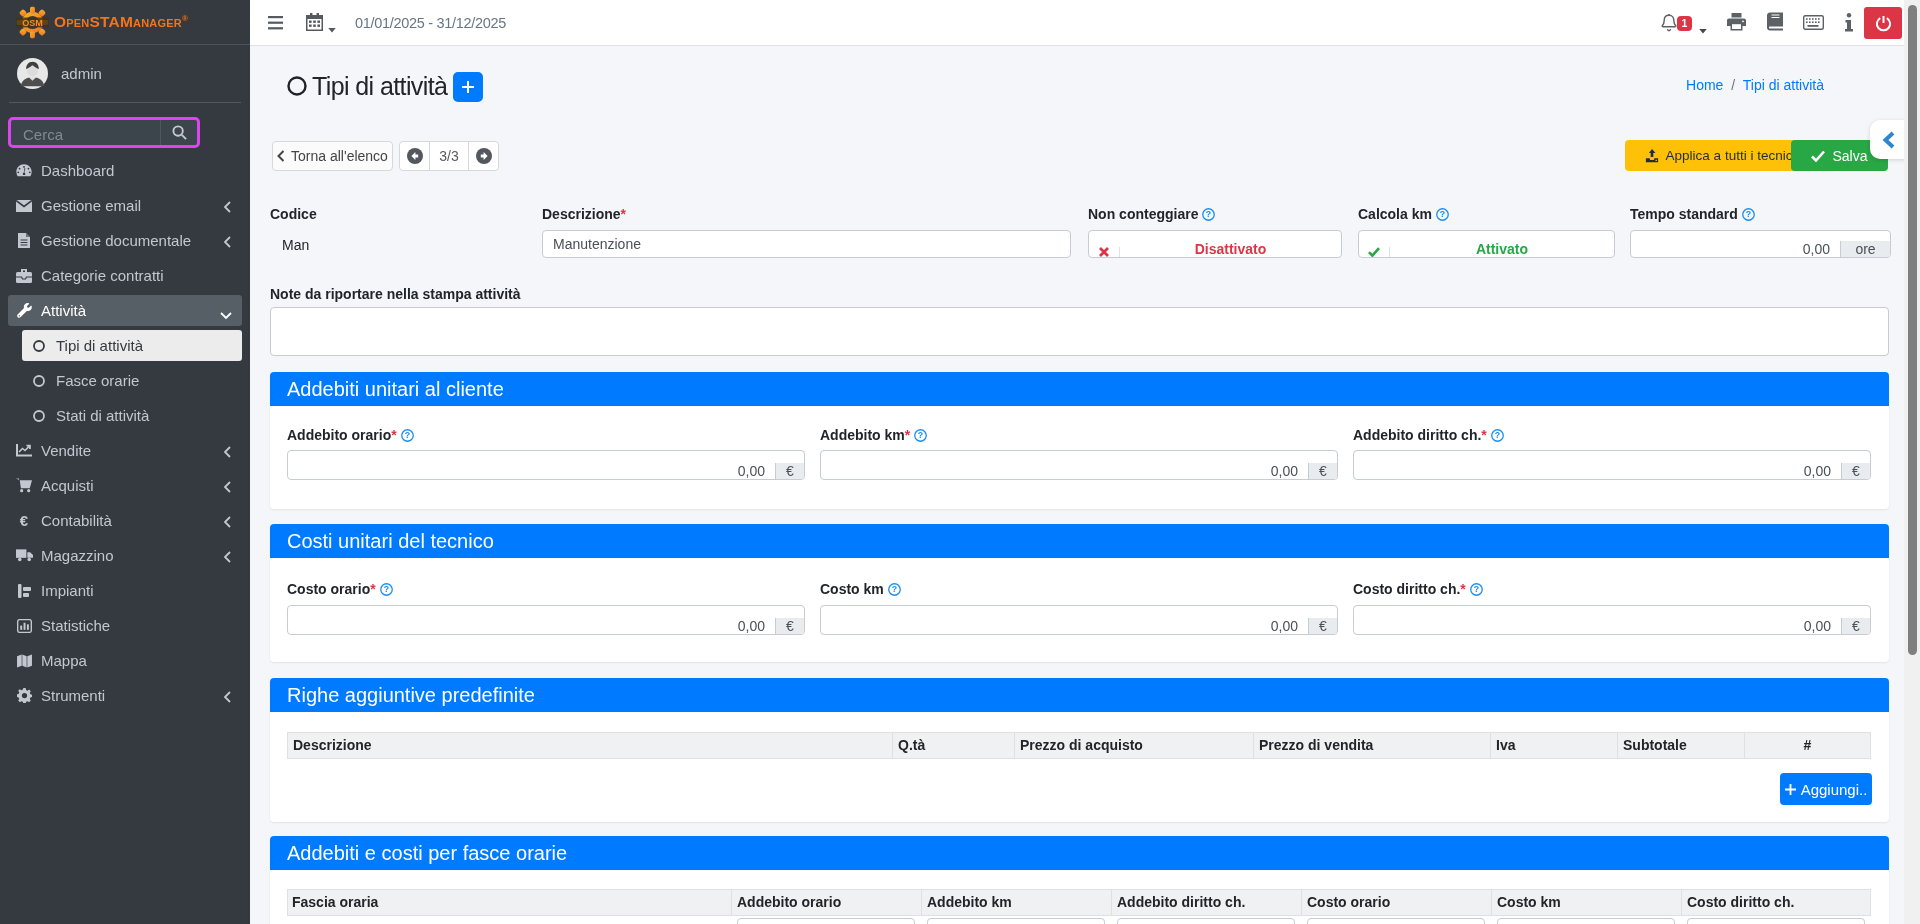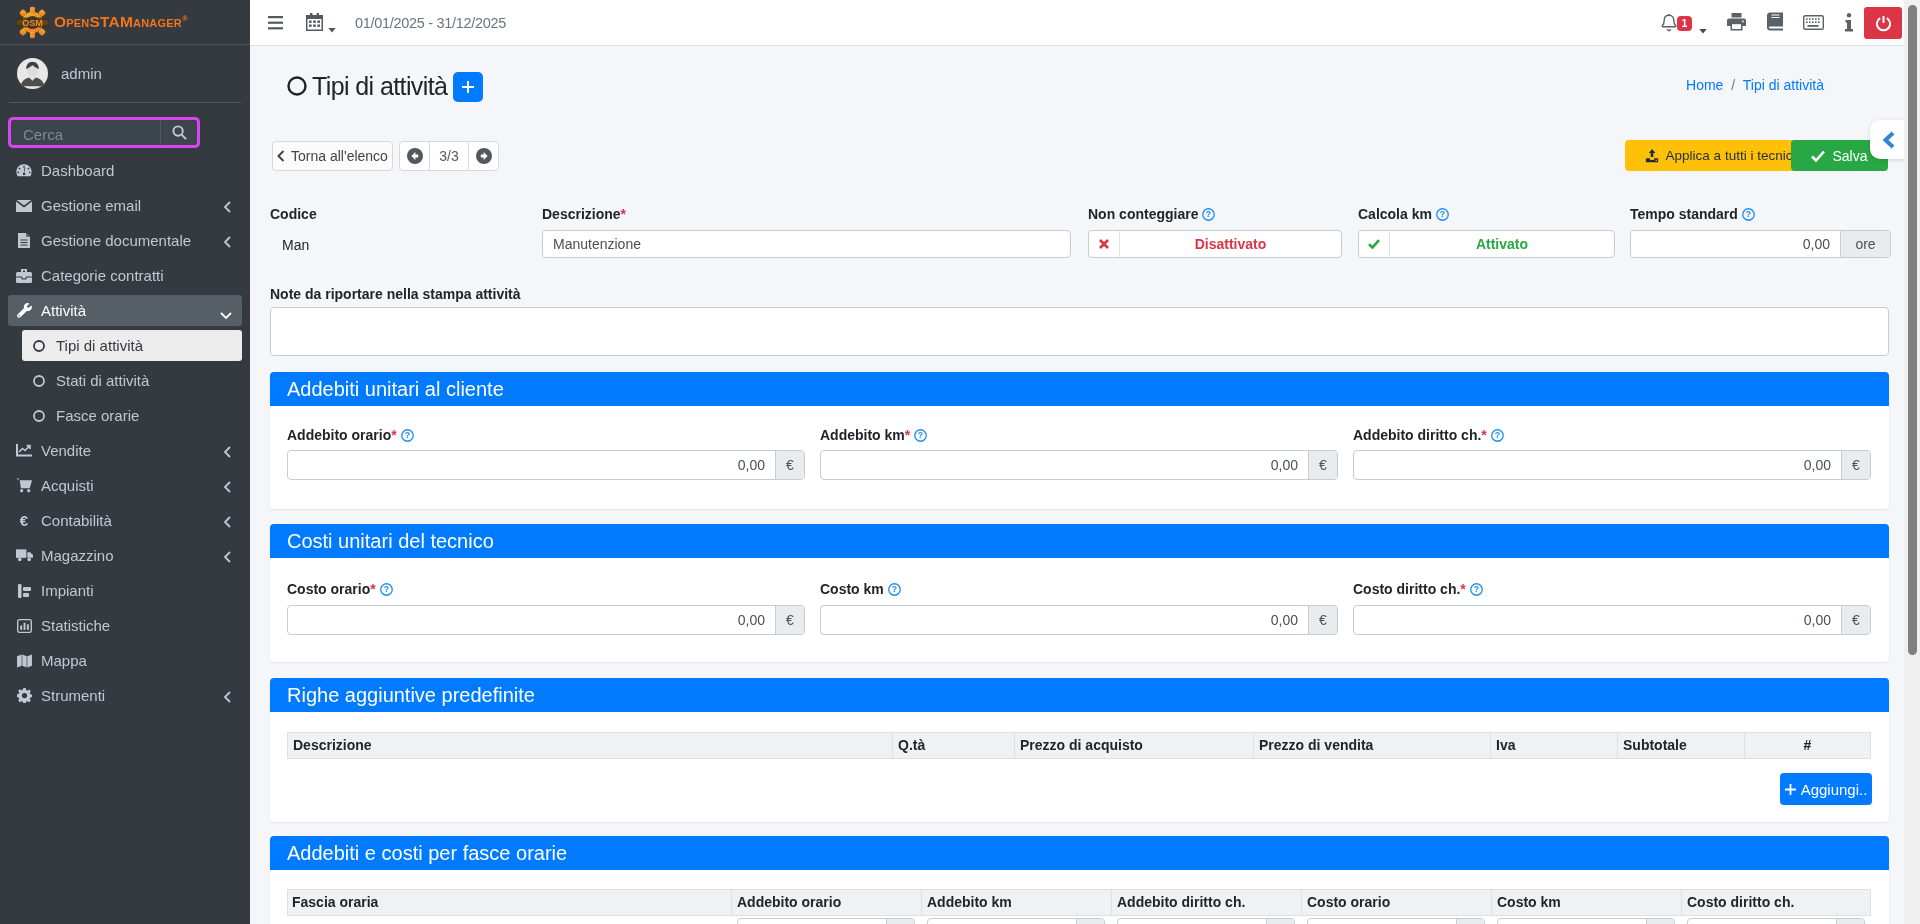--- a/index.html
+++ b/index.html
@@ -26,21 +26,21 @@
 ul.nav li.sub .ic{margin-left:15px;}
 ul.nav li.subactive{background:#ececec;color:#343a40;margin-left:14px;width:220px;}
 ul.nav li.subactive .ic{margin-left:1px;}
 
 #topnav{position:absolute;left:250px;top:0;width:1654px;height:46px;background:#fff;border-bottom:1px solid #dee2e6;}
 #date{position:absolute;left:355px;top:15px;font-size:14.5px;letter-spacing:-0.3px;color:#697582;}
 
 .lbl{position:absolute;font-weight:bold;color:#212529;font-size:14px;}
 .req{color:#dc3545;font-weight:bold;}
 .inp{position:absolute;background:#fff;border:1px solid #c6ccd2;border-radius:4px;color:#495057;font-size:14px;}
-.igroup{position:absolute;display:flex;border:1px solid #c6ccd2;border-radius:4px;background:#fff;overflow:hidden;}
+.igroup{position:absolute;display:flex;border:1px solid #c6ccd2;border-radius:4px;background:#fff;overflow:hidden;align-items:flex-end;}
 .igroup .val{flex:1;display:flex;align-items:center;color:#495057;font-size:14px;}
 .igroup .sfx{background:#e9ecef;border-left:1px solid #c6ccd2;display:flex;align-items:center;justify-content:center;color:#495057;font-size:14px;}
 .card{position:absolute;left:270px;width:1619px;border-radius:4px;background:#fff;box-shadow:0 1px 2px rgba(0,0,0,.08);}
 .chead{height:34px;background:#007bff;border-radius:4px 4px 0 0;color:#fff;font-size:20px;display:flex;align-items:center;padding-left:17px;}
 .btn{display:inline-flex;align-items:center;justify-content:center;border-radius:4px;font-size:14px;}
 </style>
 </head>
 <body>
 
 <div id="sidebar">
@@ -156,29 +156,29 @@
           </svg>
         </span>
         <span class="txt">Tipi di attività</span>
       </li>
     <li class="sub">
         <span class="ic">
           <svg width="12" height="12" viewBox="0 0 12 12" fill="none" stroke="#c2c7d0" stroke-width="1.8">
             <circle cx="6" cy="6" r="5"></circle>
           </svg>
         </span>
-        <span class="txt">Stati di attività</span>
+        <span class="txt">Fasce orarie</span>
       </li>
     <li class="sub">
         <span class="ic">
           <svg width="12" height="12" viewBox="0 0 12 12" fill="none" stroke="#c2c7d0" stroke-width="1.8">
             <circle cx="6" cy="6" r="5"></circle>
           </svg>
         </span>
-        <span class="txt">Fasce orarie</span>
+        <span class="txt">Stati di attività</span>
       </li>
     <li>
         <span class="ic">
           <svg width="16" height="13" viewBox="0 0 16 13" fill="none" stroke="#c2c7d0" stroke-width="1.6">
             <path d="M1 0v11.5H16" stroke-width="2"></path>
             <path d="M3 8l3.5-3.5 2.5 2L13.5 2"></path>
             <path d="M10.5 1.5h3.5v3.5" fill="#c2c7d0"></path>
           </svg>
         </span>
         <span class="txt">Vendite</span>

